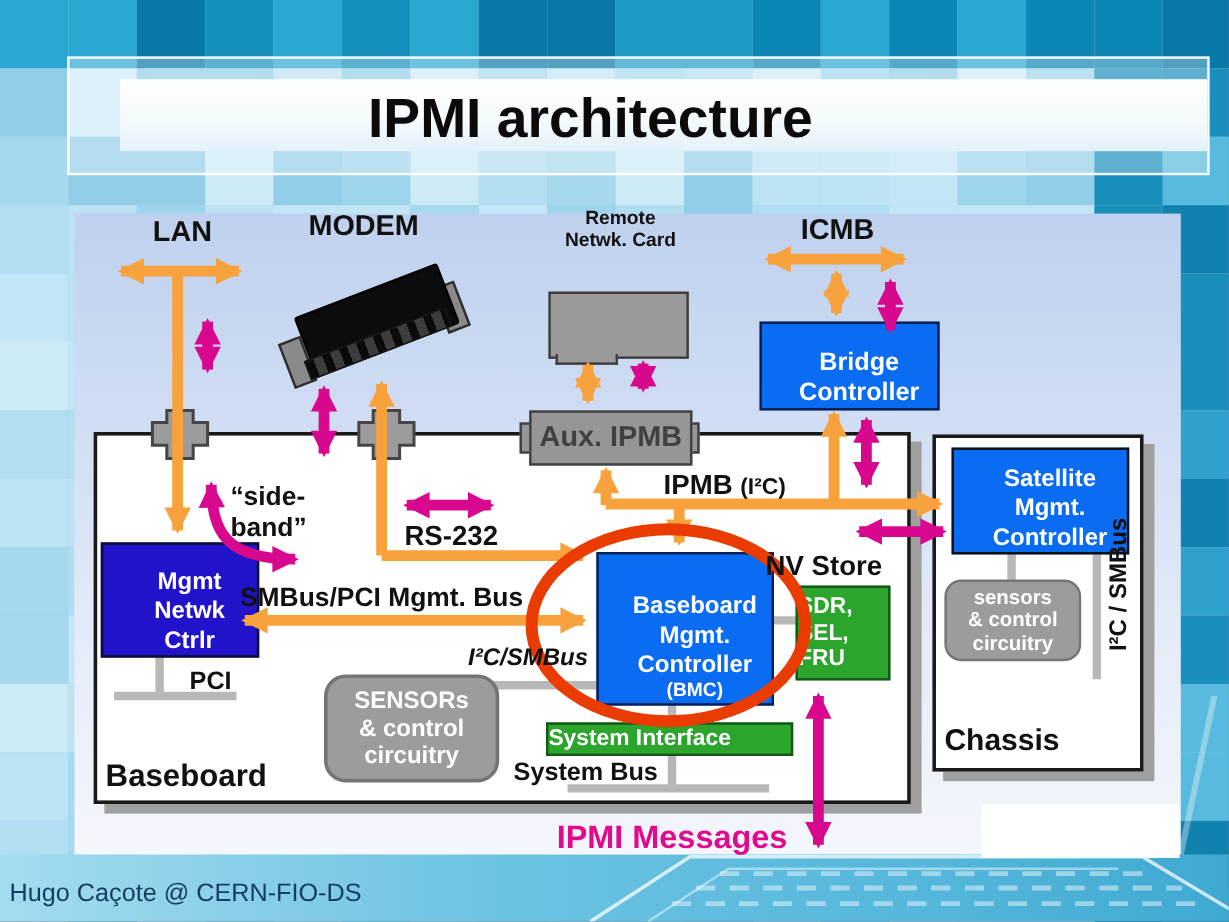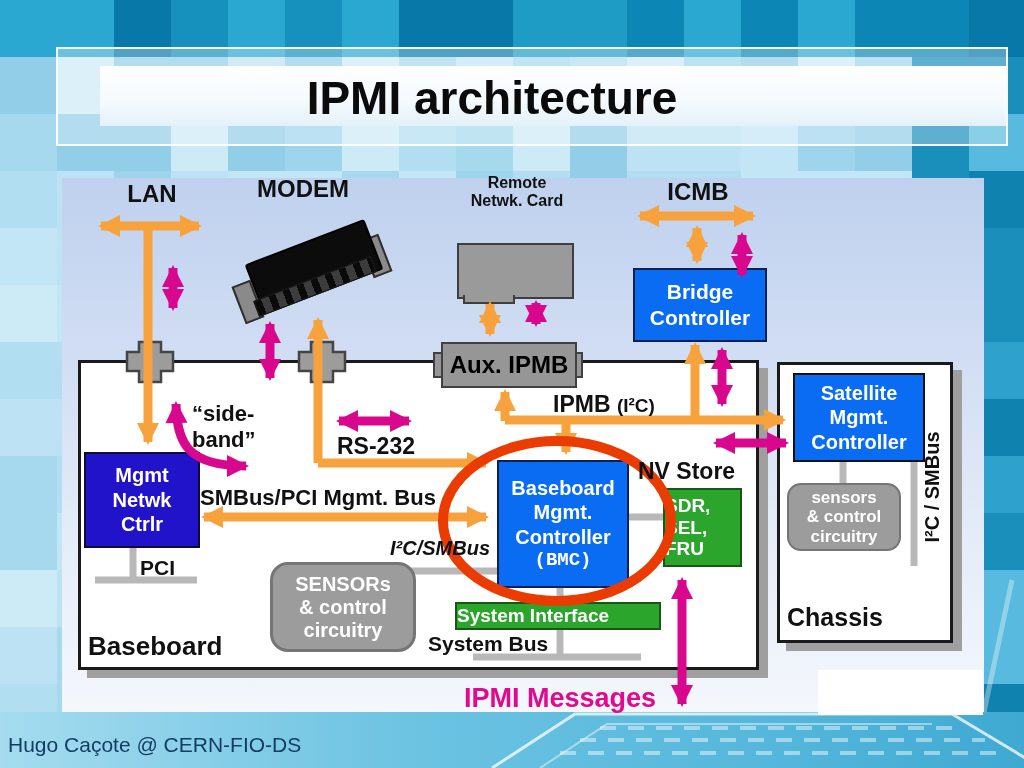--- a/index.html
+++ b/index.html
@@ -1,22 +1,22 @@
 <!DOCTYPE html>
 <html><head>
 <meta charset="utf-8">
 <style>
   html,body{margin:0;padding:0;background:#222;}
   #stage{position:relative;width:1024px;height:768px;overflow:hidden;
          font-family:"Liberation Sans","DejaVu Sans",sans-serif;}
   .abs{position:absolute;}
   .lbl{position:absolute;font-weight:bold;color:#111;white-space:nowrap;}
-  .whitetxt{color:#000000;font-weight:bold;text-align:center;}
+  .whitetxt{color:#404040;font-weight:bold;text-align:center;}
   .bluebox{position:absolute;background:#0a6cf2;border:2px solid #0c1f52;
-           display:flex;flex-direction:column;justify-content:center;}
+           display:flex;flex-direction:column;justify-content:flex-end;padding-left:16px;}
   .bluebox span{color:#fff;font-weight:bold;text-align:center;line-height:1.22;}
   .greenbox{position:absolute;background:#2ba52b;border:2px solid #175718;
             display:flex;flex-direction:column;justify-content:center;}
   .greenbox span{color:#fff;font-weight:bold;text-align:left;line-height:1.15;}
   .graybox{position:absolute;background:#9c9c9c;border:3px solid #757575;
            display:flex;flex-direction:column;justify-content:center;}
   .graybox span{color:#fff;font-weight:bold;text-align:center;line-height:1.15;}
   .shadowed{box-shadow:9px 8px 0 #9f9f9f;}
   svg{position:absolute;left:0;top:0;}
 </style>
@@ -326,21 +326,21 @@
   <div class="bluebox" style="left:84px;top:452px;width:112px;height:92px;background:#2013c9;border-color:#0d0d30;z-index:5;">
     <span style="font-size:20px;">Mgmt</span>
     <span style="font-size:20px;">Netwk</span>
     <span style="font-size:20px;">Ctrlr</span>
   </div>
 
   <div class="bluebox" style="left:497px;top:460px;width:128px;height:124px;z-index:5;">
     <span style="font-size:20px;">Baseboard</span>
     <span style="font-size:20px;">Mgmt.</span>
     <span style="font-size:20px;">Controller</span>
-    <span style="font-size:19px;font-family:Liberation Mono, monospace;">(BMC)</span>
+    <span style="font-size:16px;">(BMC)</span>
   </div>
 
   <div class="bluebox" style="left:633px;top:268px;width:130px;height:70px;z-index:5;">
     <span style="font-size:21px;">Bridge</span>
     <span style="font-size:21px;">Controller</span>
   </div>
 
   <div class="bluebox" style="left:793px;top:373px;width:128px;height:85px;border-color:#111;z-index:5;">
     <span style="font-size:20px;">Satellite</span>
     <span style="font-size:20px;">Mgmt.</span>
@@ -444,21 +444,21 @@
     <div>“side-</div>
     <div>band”</div>
   </div>
   <div class="lbl" style="left:337px;top:433px;font-size:23px;z-index:8;">RS-232</div>
   <div class="lbl" style="left:553px;top:391px;font-size:23px;z-index:8;">
     <span>IPMB</span>
     <span style="font-size:19px;">(I²C)</span>
   </div>
   <div class="lbl" style="left:200px;top:485px;font-size:22px;z-index:8;">SMBus/PCI Mgmt. Bus</div>
   <div class="lbl" style="left:360px;top:537px;width:130px;text-align:right;font-size:20px;z-index:8;font-style:italic;">I²C/SMBus</div>
-  <div class="lbl" style="left:140px;top:556px;font-size:21px;z-index:8;">PCI</div>
+  <div class="lbl" style="left:158px;top:556px;font-size:21px;z-index:8;">PCI</div>
   <div class="lbl" style="left:638px;top:458px;font-size:23px;z-index:8;">NV Store</div>
   <div class="lbl" style="left:428px;top:632px;font-size:21px;z-index:8;">System Bus</div>
   <div class="lbl" style="left:88px;top:631px;font-size:26px;z-index:8;">Baseboard</div>
   <div class="lbl" style="left:787px;top:603px;font-size:25px;z-index:8;">Chassis</div>
   <div class="lbl" style="left:818px;top:475px;width:230px;height:24px;text-align:center;font-size:20px;
               transform:rotate(-90deg);z-index:8;">I²C / SMBus</div>
   <div class="lbl" style="left:455px;top:683px;width:210px;text-align:center;font-size:27px;color:#e00a8e;z-index:8;">IPMI Messages</div>
 
   <div class="abs" style="left:8px;top:733px;font-size:21px;color:#143d63;z-index:8;">Hugo Caçote @ CERN-FIO-DS</div>
 </div>

